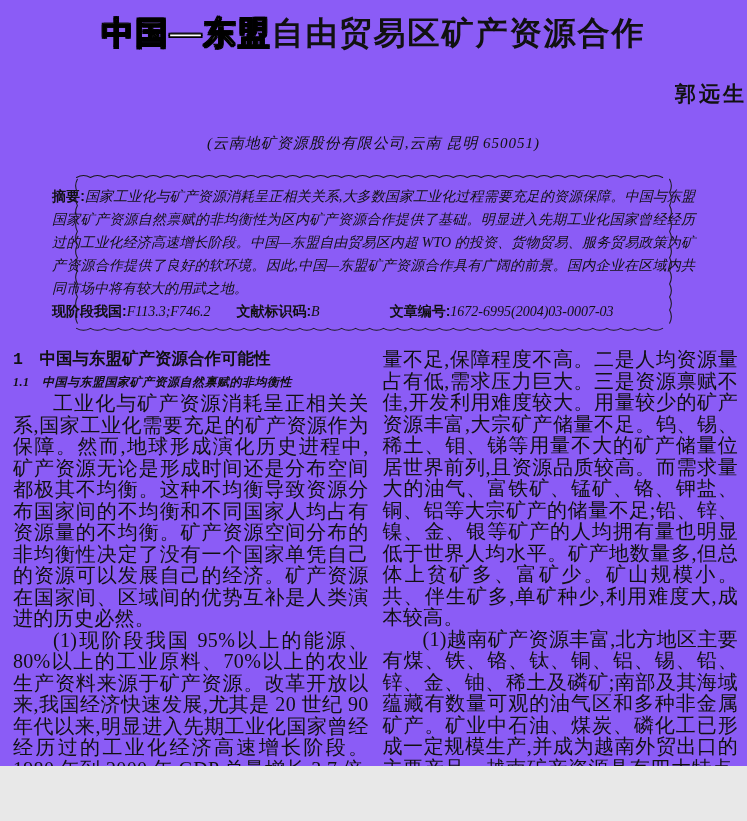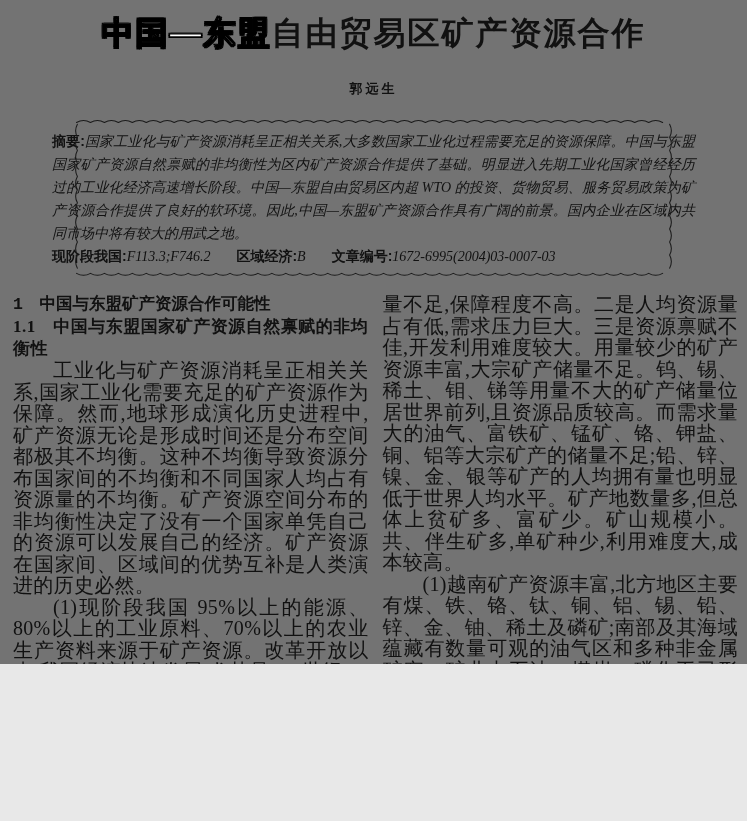--- a/index.html
+++ b/index.html
@@ -1,22 +1,22 @@
 <!DOCTYPE html>
 <html><head>
 <meta charset="utf-8">
 <style>
   * { margin: 0; padding: 0; box-sizing: border-box; }
   html, body { background: #e8e8e8; }
   .page {
     position: relative;
     width: 747px;
-    height: 664px;
+    height: 766px;
     margin: 0 auto;
-    background: #737373;
+    background: #8b5cf6;
     color: #111;
     font-family: "Liberation Serif", serif;
     overflow: hidden;
   }
   
   .title {
     margin-top: 13px;
     text-align: center;
     font-family: "Liberation Sans", sans-serif;
     font-weight: bold;
@@ -25,22 +25,22 @@
     line-height: 40px;
     white-space: nowrap;
   }
   .title .outlined {
     color: #fff;
     -webkit-text-stroke: 1.3px #000;
     text-shadow: -1px -1px 0 #000, 1px -1px 0 #000, -1px 1px 0 #000, 1px 1px 0 #000;
   }
   .author {
     margin-top: 27px;
-    text-align: center;
-    font-size: 13px;
+    text-align: right;
+    font-size: 21px;
     font-weight: bold;
     letter-spacing: 3px;
   }
   .affiliation {
     margin-top: 26px;
     text-align: center;
     font-size: 15px;
     font-style: italic;
     letter-spacing: 1px;
   }
@@ -62,68 +62,70 @@
     text-align: justify;
     font-style: italic;
   }
   .cjk-label {
     font-family: "Liberation Sans", sans-serif;
     font-style: normal;
     font-weight: bold;
   }
   .meta-line { font-style: normal; }
   .meta-group { margin-right: 26px; white-space: nowrap; }
-  .meta-group:last-child { margin-right: 0; }
+  .meta-group:last-child { margin-right: 0; margin-left: 44px; }
   .meta-group .val { font-family: "Liberation Serif", serif; font-weight: normal; }
   
   .columns {
     display: flex;
     gap: 14px;
     margin: 18px 9px 0 13px;
   }
   .col { flex: 1 1 0; min-width: 0; }
   .sec-h1 {
     font-family: Liberation Mono, monospace;
     font-weight: bold;
     font-size: 16.5px;
     line-height: 22px;
   }
   .sec-h2 {
+    font-style: italic;
     font-weight: 600;
-    font-size: 17px;
+    font-size: 12px;
     line-height: 22px;
     letter-spacing: 0.5px;
   }
   .col p {
     font-size: 20px;
     line-height: 21.5px;
     text-align: justify;
     letter-spacing: 0.3px;
   }
   .col p.indent { text-indent: 2em; }
 </style>
 </head>
 <body>
 
 <div class="page">
 
   <h1 class="title"><span class="outlined">中国—东盟</span><span>自由贸易区矿产资源合作</span></h1>
 
   <div class="author">郭远生</div>
 
+  <div class="affiliation">(云南地矿资源股份有限公司,云南 昆明 650051)</div>
 
   <div class="abstract-box">
     <svg class="border" fill="none" stroke="#1a1a1a" stroke-width="1.2" stroke-linecap="round" viewBox="0 0 687 180">
       <path d="M 3 4 q 8 -4.4 16 0 q 8 -4.4 16 0 q 8 -4.4 16 0 q 8 -4.4 16 0 q 8 -4.4 16 0 q 8 -4.4 16 0 q 8 -4.4 16 0 q 8 -4.4 16 0 q 8 -4.4 16 0 q 8 -4.4 16 0 q 8 -4.4 16 0 q 8 -4.4 16 0 q 8 -4.4 16 0 q 8 -4.4 16 0 q 8 -4.4 16 0 q 8 -4.4 16 0 q 8 -4.4 16 0 q 8 -4.4 16 0 q 8 -4.4 16 0 q 8 -4.4 16 0 q 8 -4.4 16 0 q 8 -4.4 16 0 q 8 -4.4 16 0 q 8 -4.4 16 0 q 8 -4.4 16 0 q 8 -4.4 16 0 q 8 -4.4 16 0 q 8 -4.4 16 0 q 8 -4.4 16 0 q 8 -4.4 16 0 q 8 -4.4 16 0 q 8 -4.4 16 0 q 8 -4.4 16 0 q 8 -4.4 16 0 q 8 -4.4 16 0 q 8 -4.4 16 0 q 8 -4.4 16 0 q 8 -4.4 16 0 q 8 -4.4 16 0 q 8 -4.4 16 0 q 8 -4.4 16 0 q 8 -4.4 16 0"></path>
       <path d="M 3 177 q 8 4.4 16 0 q 8 4.4 16 0 q 8 4.4 16 0 q 8 4.4 16 0 q 8 4.4 16 0 q 8 4.4 16 0 q 8 4.4 16 0 q 8 4.4 16 0 q 8 4.4 16 0 q 8 4.4 16 0 q 8 4.4 16 0 q 8 4.4 16 0 q 8 4.4 16 0 q 8 4.4 16 0 q 8 4.4 16 0 q 8 4.4 16 0 q 8 4.4 16 0 q 8 4.4 16 0 q 8 4.4 16 0 q 8 4.4 16 0 q 8 4.4 16 0 q 8 4.4 16 0 q 8 4.4 16 0 q 8 4.4 16 0 q 8 4.4 16 0 q 8 4.4 16 0 q 8 4.4 16 0 q 8 4.4 16 0 q 8 4.4 16 0 q 8 4.4 16 0 q 8 4.4 16 0 q 8 4.4 16 0 q 8 4.4 16 0 q 8 4.4 16 0 q 8 4.4 16 0 q 8 4.4 16 0 q 8 4.4 16 0 q 8 4.4 16 0 q 8 4.4 16 0 q 8 4.4 16 0 q 8 4.4 16 0 q 8 4.4 16 0"></path>
       <path d="M 4 6 q -4 7.5 0 15 q -4 7.5 0 15 q -4 7.5 0 15 q -4 7.5 0 15 q -4 7.5 0 15 q -4 7.5 0 15 q -4 7.5 0 15 q -4 7.5 0 15 q -4 7.5 0 15 q -4 7.5 0 15 q -4 7.5 0 15"></path>
       <path d="M 683 6 q 4 7.5 0 15 q 4 7.5 0 15 q 4 7.5 0 15 q 4 7.5 0 15 q 4 7.5 0 15 q 4 7.5 0 15 q 4 7.5 0 15 q 4 7.5 0 15 q 4 7.5 0 15 q 4 7.5 0 15 q 4 7.5 0 15"></path>
     </svg>
     <p><span class="cjk-label">摘要:</span><span>国家工业化与矿产资源消耗呈正相关关系,大多数国家工业化过程需要充足的资源保障。中国与东盟国家矿产资源自然禀赋的非均衡性为区内矿产资源合作提供了基础。明显进入先期工业化国家曾经经历过的工业化经济高速增长阶段。中国—东盟自由贸易区内超 WTO 的投资、货物贸易、服务贸易政策为矿产资源合作提供了良好的软环境。因此,中国—东盟矿产资源合作具有广阔的前景。国内企业在区域内共同市场中将有较大的用武之地。</span></p>
-    <p class="meta-line"><span class="meta-group"><span class="cjk-label">现阶段我国:</span><span class="val">F113.3;F746.2</span></span><span class="meta-group"><span class="cjk-label">区域经济:</span><span class="val">B</span></span><span class="meta-group"><span class="cjk-label">文章编号:</span><span class="val">1672-6995(2004)03-0007-03</span></span></p>
+    <p class="meta-line"><span class="meta-group"><span class="cjk-label">现阶段我国:</span><span class="val">F113.3;F746.2</span></span><span class="meta-group"><span class="cjk-label">文献标识码:</span><span class="val">B</span></span><span class="meta-group"><span class="cjk-label">文章编号:</span><span class="val">1672-6995(2004)03-0007-03</span></span></p>
   </div>
 
   <div class="columns">
     <div class="col">
       <div class="sec-h1">1　中国与东盟矿产资源合作可能性</div>
       <div class="sec-h2">1.1　中国与东盟国家矿产资源自然禀赋的非均衡性</div>
       <p class="indent">工业化与矿产资源消耗呈正相关关系,国家工业化需要充足的矿产资源作为保障。然而,地球形成演化历史进程中,矿产资源无论是形成时间还是分布空间都极其不均衡。这种不均衡导致资源分布国家间的不均衡和不同国家人均占有资源量的不均衡。矿产资源空间分布的非均衡性决定了没有一个国家单凭自己的资源可以发展自己的经济。矿产资源在国家间、区域间的优势互补是人类演进的历史必然。</p>
       <p class="indent">(1)现阶段我国 95%以上的能源、80%以上的工业原料、70%以上的农业生产资料来源于矿产资源。改革开放以来,我国经济快速发展,尤其是 20 世纪 90 年代以来,明显进入先期工业化国家曾经经历过的工业化经济高速增长阶段。1980 年到 2000 年,GDP 总量增长 3.7 倍,人均 GDP 增长了 2.7 倍。与此同时,许多矿产资源消耗量也成倍增长。未来几十年,随着中国工业化进程的加快,以及经济全球化趋势下在世界经济分工中作为“世界工厂”的形势,矿产资源消费需求还将有数倍的增长,许多矿产资源成为世界第一消费大国的趋势不可阻挡。</p>
 
     </div>

